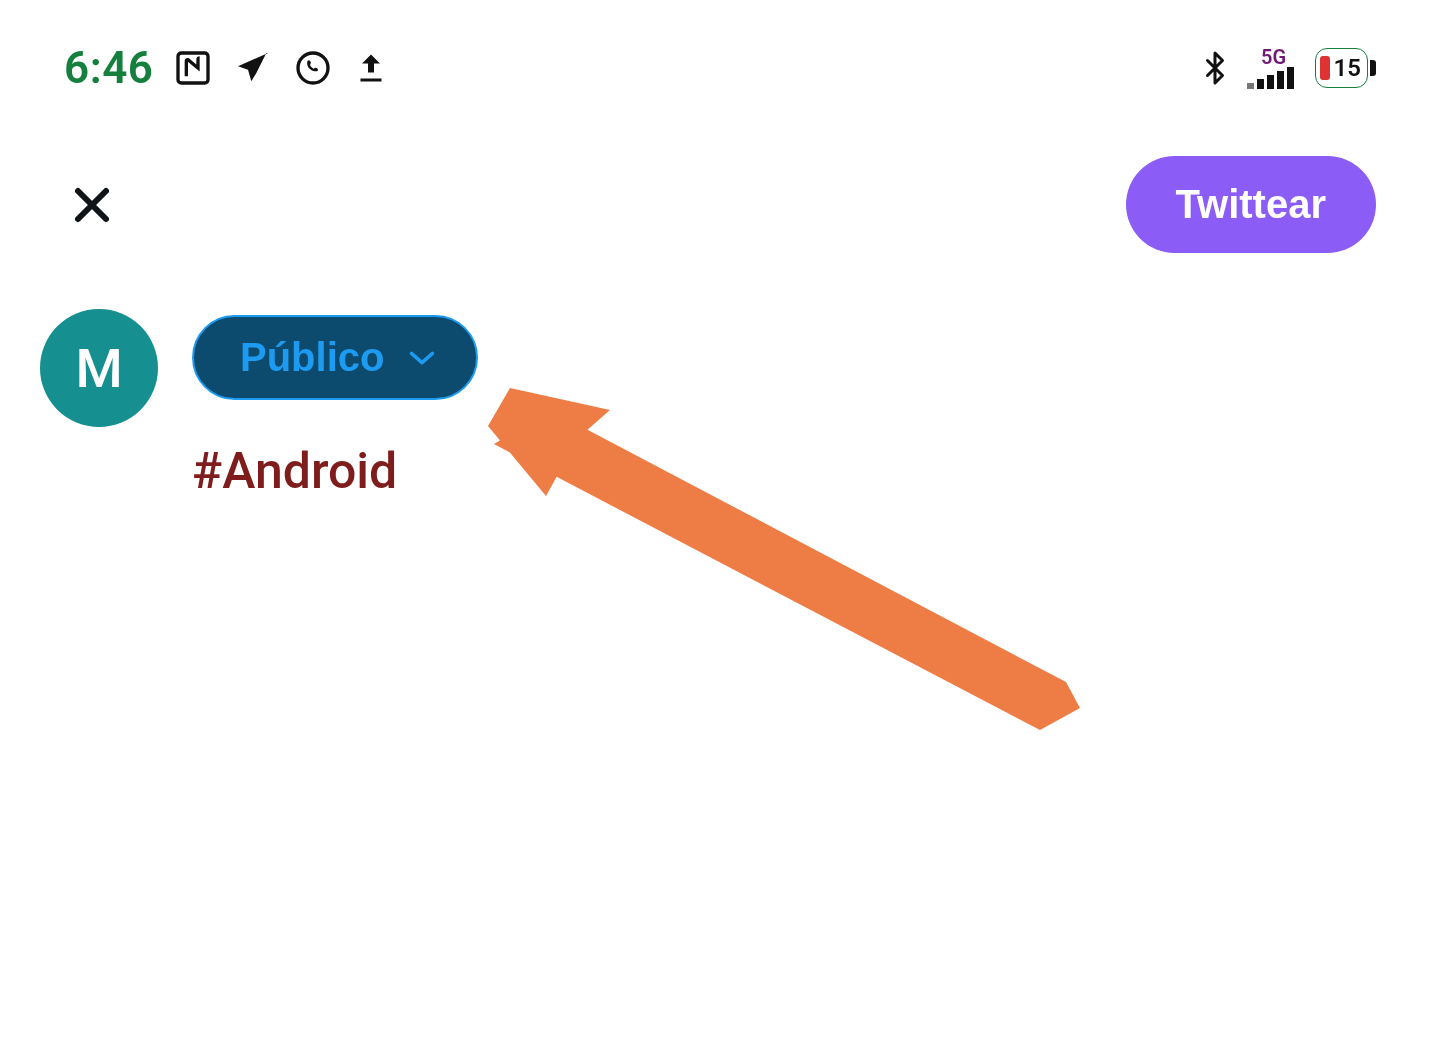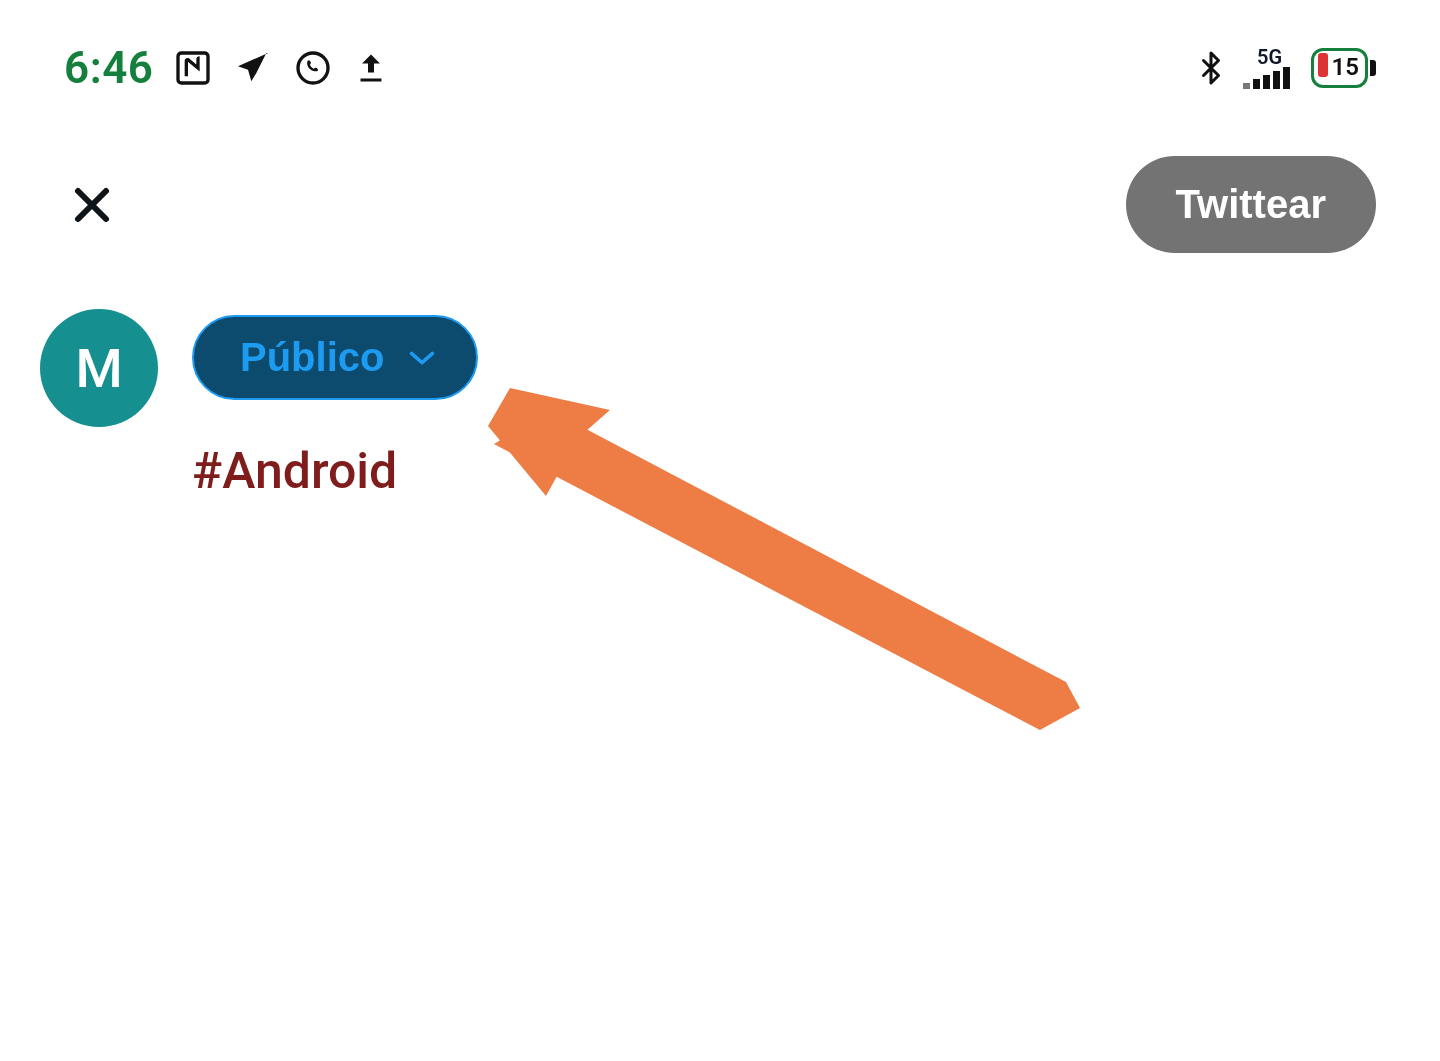--- a/index.html
+++ b/index.html
@@ -33,39 +33,40 @@
     }
     .status-icon { display: inline-flex; align-items: center; }
     .status-right {
       display: flex;
       align-items: center;
       gap: 14px;
     }
     .status-right .label-5g {
       font-size: 20px;
       font-weight: 600;
-      color: #0f172a;
+      color: #701a75;
       line-height: 1;
       text-align: center;
     }
     .sig-wrap {
       display: flex;
       flex-direction: column;
       align-items: center;
       line-height: 1;
     }
     .battery {
       display: flex;
       align-items: center;
     }
     .battery-body {
-      border: 3px solid #15803d;
+      border: 1px solid #15803d;
       border-radius: 12px;
       padding: 2px 6px 2px 4px;
       display: flex;
+      align-items: center;
       height: 40px;
     }
     .battery-fill {
       width: 10px;
       height: 24px;
       background: #d33;
       border-radius: 3px;
       margin-right: 4px;
     }
     .battery-pct {
@@ -89,21 +90,21 @@
       padding: 60px 64px 0 64px;
     }
     .close-btn {
       background: none;
       border: none;
       cursor: pointer;
       padding: 4px;
       display: inline-flex;
     }
     .tweet-btn {
-      background: #737373;
+      background: #8b5cf6;
       color: #fff;
       border: none;
       border-radius: 60px;
       padding: 26px 50px;
       font-size: 40px;
       font-weight: 700;
       cursor: pointer;
     }
 
     

